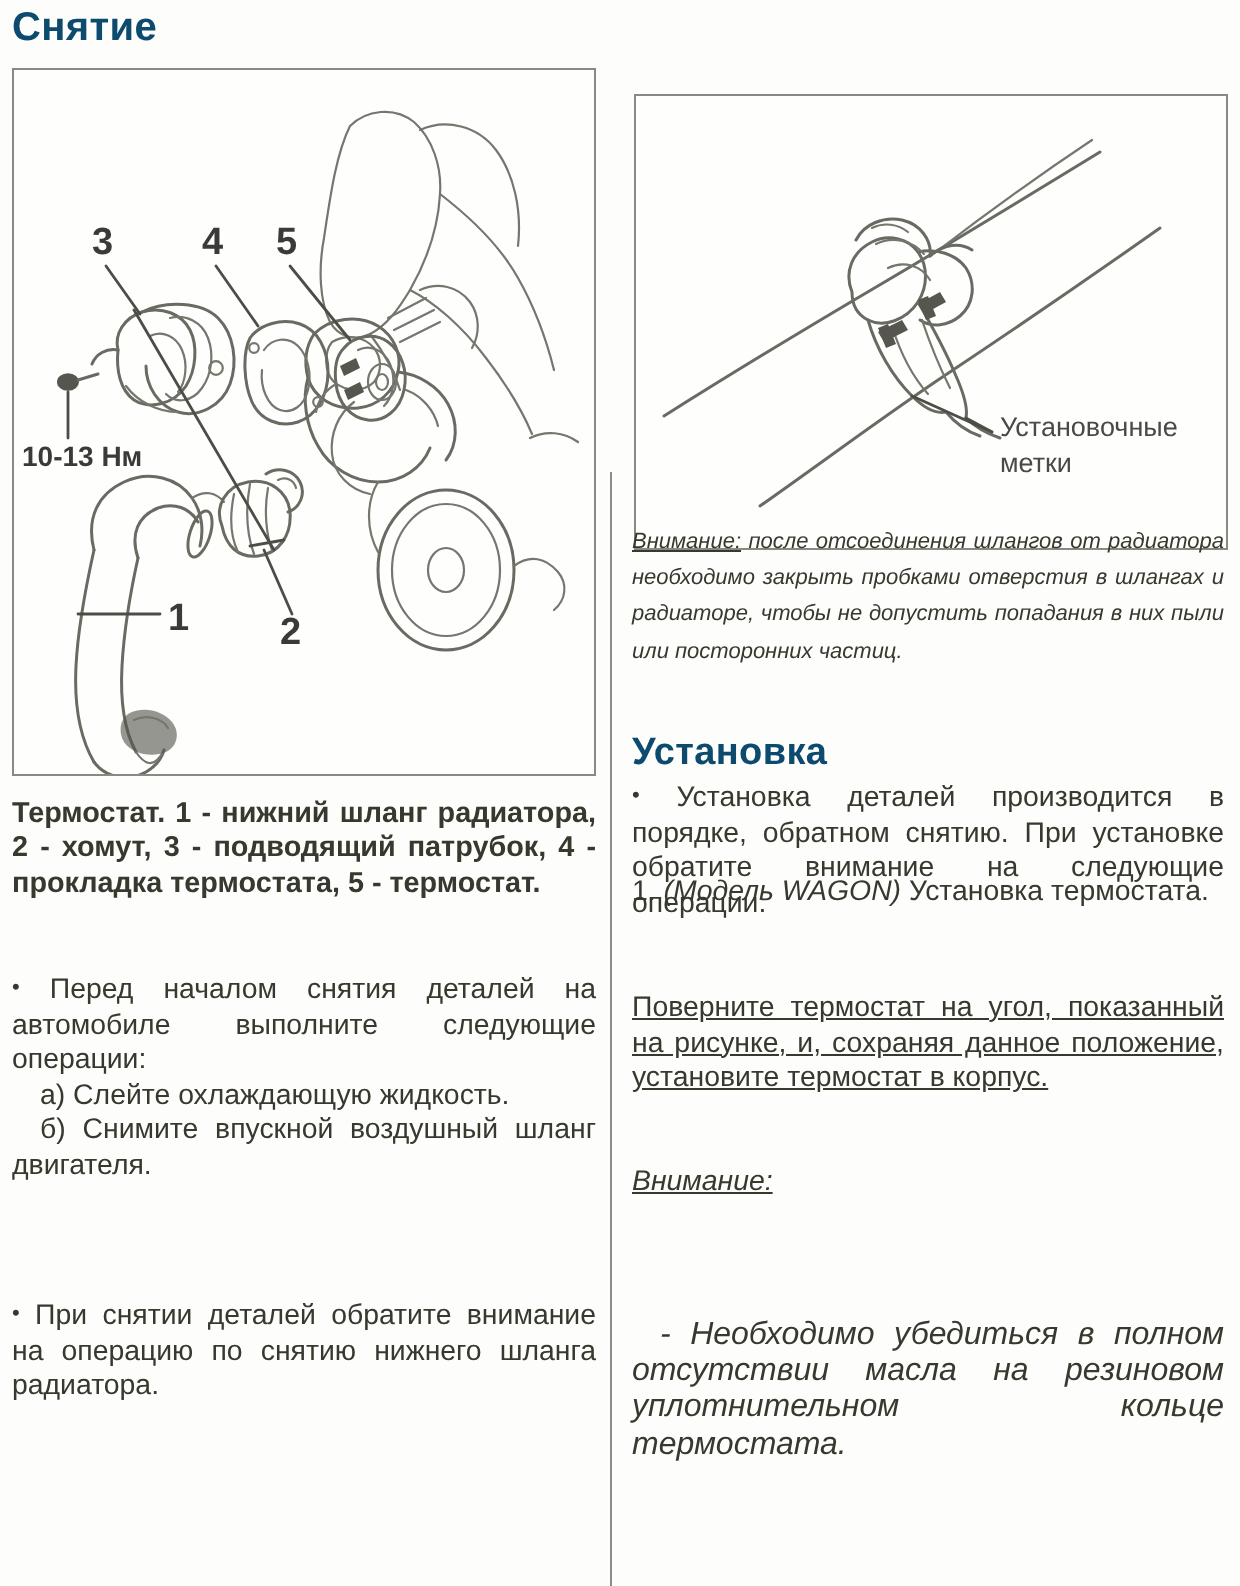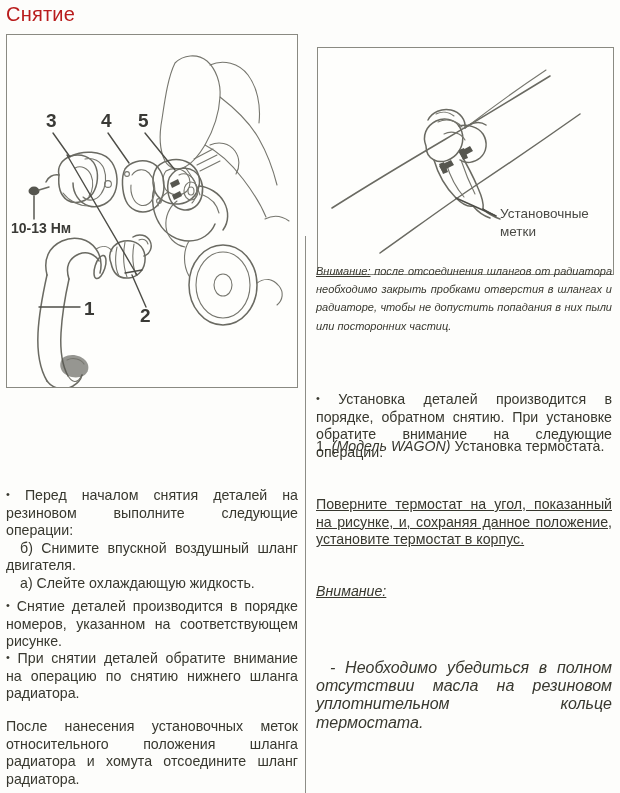--- a/index.html
+++ b/index.html
@@ -27,22 +27,22 @@
     position: absolute;
     left: 305px;
     top: 236px;
     width: 1px;
     height: 557px;
     background: #8d8d86;
   }
 
   
   .h-section {
-    font-weight: normal;
-    color: #b91c1c;
+    font-weight: bold;
+    color: #0c4a6e;
     letter-spacing: 0.2px;
   }
   #heading-snyatie {
     position: absolute;
     left: 6px;
     top: 2px;
     font-size: 20px;
     line-height: 24px;
   }
   #heading-ustanovka {
@@ -272,39 +272,35 @@
       <text class="fig-num" x="77" y="280">1</text>
 
       <path class="ln-lead" d="M125 240 L139 272"></path>
       <text class="fig-num" x="133" y="287">2</text>
 
       <path class="ln-lead" d="M60 120 L130 240"></path>
       <path class="ln-lead" d="M118 238 L135 235"></path>
     </svg>
   </div>
 
+  <div class="tb bold" id="caption-parts-list">Термостат. 1 - нижний шланг радиатора, 2 - хомут, 3 - подводящий патрубок, 4 - прокладка термостата, 5 - термостат.</div>
 
   <div class="tb" id="para-before-removal">
     <span class="bullet">•</span>
-    <span>Перед началом снятия деталей на резиновом выполните следующие операции:</span>
+    <span>Перед началом снятия деталей на автомобиле выполните следующие операции:</span>
+    <div class="ind">а) Слейте охлаждающую жидкость.</div>
     <div class="ind">б) Снимите впускной воздушный шланг двигателя.</div>
-    <div class="ind">а) Слейте охлаждающую жидкость.</div>
-  </div>
-
-  <div class="tb" id="para-order-of-removal">
-    <span class="bullet">•</span>
-    <span>Снятие деталей производится в порядке номеров, указанном на соответствующем рисунке.</span>
-  </div>
+  </div>
+
 
   <div class="tb" id="para-lower-hose-attention">
     <span class="bullet">•</span>
     <span>При снятии деталей обратите внимание на операцию по снятию нижнего шланга радиатора.</span>
   </div>
 
-  <div class="tb" id="para-after-marks">После нанесения установочных меток относительного положения шланга радиатора и хомута отсоедините шланг радиатора.</div>
 
   <div class="col-divider"></div>
 
   <div class="figure-frame" id="figure-hose-clamp-marks">
     <svg viewBox="0 0 295 226" xmlns="http://www.w3.org/2000/svg" aria-hidden="true">
 
       <path class="ln" d="M14 160 C52 136 92 112 126 92 C160 72 196 50 232 28"></path>
       <path class="ln" d="M62 205 C92 184 124 160 154 140 C190 116 228 90 262 66"></path>
 
       <path class="ln-thin" d="M150 78 C176 58 204 38 228 22"></path>
@@ -337,20 +333,21 @@
       <text class="fig-lbl" x="182" y="170">Установочные</text>
       <text class="fig-lbl" x="182" y="188">метки</text>
     </svg>
   </div>
 
   <div class="tb ital" id="warning-plug-openings">
     <span class="u-head">Внимание:</span>
     <span>после отсоединения шлангов от радиатора необходимо закрыть пробками отверстия в шлангах и радиаторе, чтобы не допустить попадания в них пыли или посторонних частиц.</span>
   </div>
 
+  <div class="h-section" id="heading-ustanovka">Установка</div>
 
   <div class="tb" id="para-install-reverse">
     <span class="bullet">•</span>
     <span>Установка деталей производится в порядке, обратном снятию. При установке обратите внимание на следующие операции.</span>
   </div>
 
   <div class="tb" id="para-wagon-thermostat">
     <span>1.</span>
     <span class="tb ital" style="position:static;">(Модель WAGON)</span>
     <span>Установка термостата.</span>

